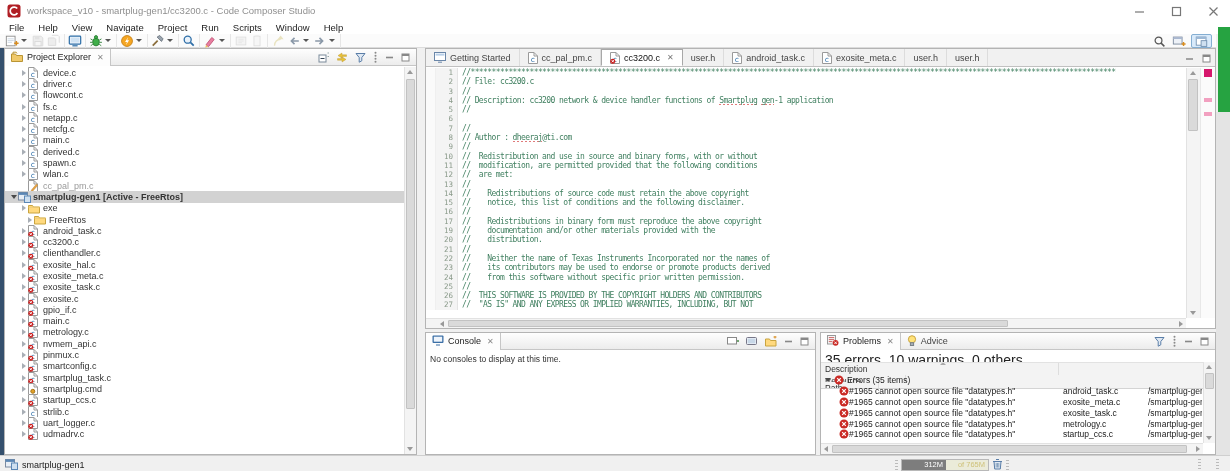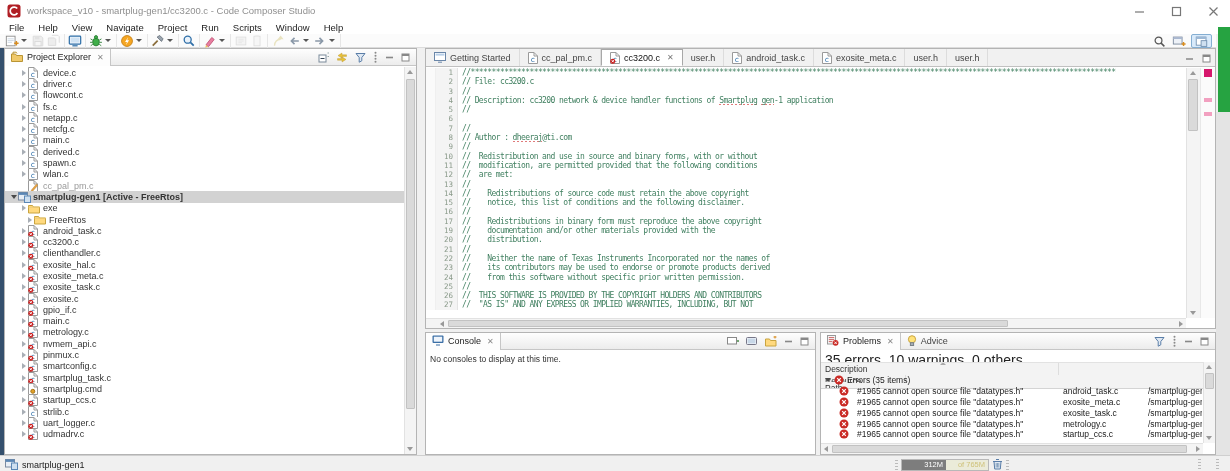--- a/index.html
+++ b/index.html
@@ -80,21 +80,21 @@
 
   
   #problems{left:820px;top:332px;width:396px;height:123px;}
   .summary{position:absolute;left:4px;top:19px;font-size:14px;color:#222;}
   .colhdr{position:absolute;left:0;top:29px;right:12px;height:27px;display:flex;background:#f3f3f3;
           border-top:1px solid #e2e2e2;border-bottom:1px solid #d4d4d4;font-size:8.5px;color:#333;flex-direction:column;}
   .colcell{padding:1px 4px;border-right:1px solid #ddd;position:relative;overflow:hidden;white-space:nowrap;}
   .sortmark{position:absolute;left:50%;top:-1px;width:0;height:0;border-left:3px solid transparent;border-right:3px solid transparent;border-bottom:3px solid #aaa;}
   .prows{position:absolute;left:0;top:42px;right:12px;bottom:11px;overflow:hidden;}
   .prow{display:flex;height:10.8px;align-items:center;font-size:8.5px;color:#222;}
-  .pcell{padding:0 4px;white-space:nowrap;overflow:hidden;display:flex;align-items:center;gap:8px;}
+  .pcell{padding:0 4px;white-space:nowrap;overflow:hidden;display:flex;align-items:center;gap:0;}
   .pvsb{position:absolute;top:29px;right:0;width:12px;bottom:11px;background:#f4f4f4;border-left:1px solid #e2e2e2;}
   .phsb{position:absolute;left:0;right:12px;bottom:0;height:11px;background:#f4f4f4;border-top:1px solid #e2e2e2;}
 
   
   .statusbar{position:absolute;left:0;top:455px;width:100%;height:16px;background:#f0f0f0;border-top:1px solid #cfcfcf;}
   .status-left{position:absolute;left:5px;top:2px;display:flex;align-items:center;gap:4px;font-size:9px;color:#222;}
   .heap{position:absolute;left:895px;top:2px;display:flex;align-items:center;gap:3px;}
   .grip{width:3px;height:10px;background:repeating-linear-gradient(#bbb 0 1px,transparent 1px 3px);}
   .membar{width:88px;height:12px;background:#ebebd9;border:1px solid #b8b8b8;position:relative;font-size:7.5px;overflow:hidden;}
   .memfill{position:absolute;left:0;top:0;bottom:0;width:44px;background:#7d7d7d;color:#fff;text-align:right;line-height:10px;padding-right:3px;}

